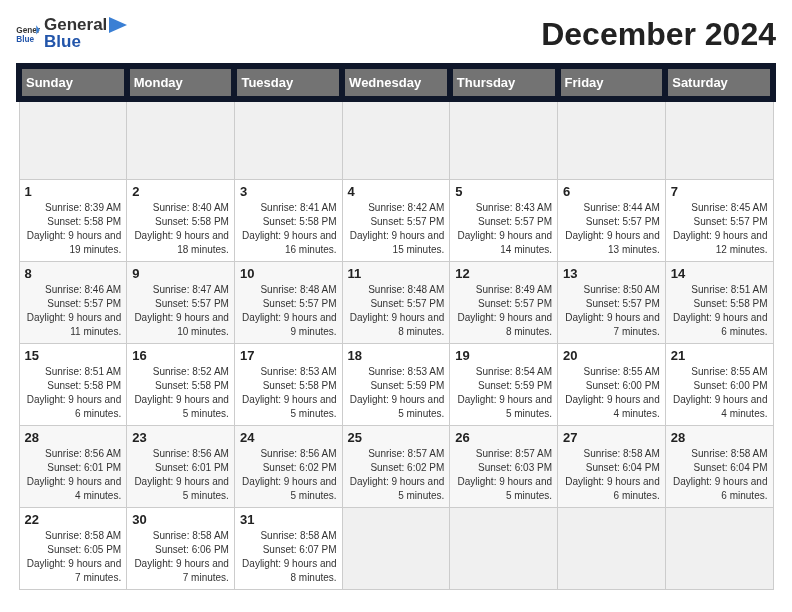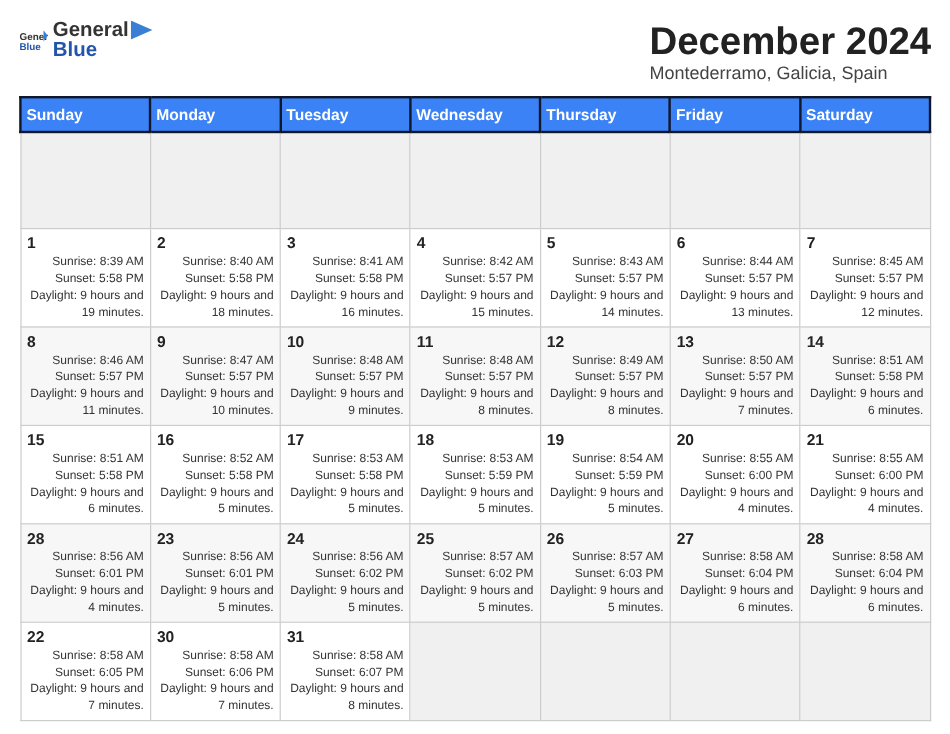--- a/index.html
+++ b/index.html
@@ -36,27 +36,27 @@
     .location-title {
       font-size: 15px;
       color: #444;
     }
     table {
       width: 100%;
       border-collapse: collapse;
       table-layout: fixed;
     }
     thead tr th {
-      background-color: #3b82f6;
+      background-color: #737373;
       color: #fff;
       font-size: 13px;
       font-weight: bold;
       padding: 6px 4px;
       text-align: left;
-      border: 2px solid #0f172a;
+      border: 6px solid #0f172a;
     }
     tbody tr td {
       border: 1px solid #ccc;
       vertical-align: top;
       padding: 4px 5px;
       font-size: 10.5px;
       color: #333;
       height: 80px;
       background: #fff;
     }
@@ -95,21 +95,20 @@
         <span style="font-size:17px;font-weight:bold;color:#333;">General</span>
         <svg width="18" height="16" viewBox="0 0 18 16" style="margin-left:2px;">
           <polygon points="0,0 18,8 0,16" fill="#3a7fd4"></polygon>
         </svg>
       </div>
       <span style="font-size:17px;font-weight:bold;color:#2255aa;margin-top:-2px;">Blue</span>
     </div>
   </div>
   <div class="title-area">
     <div class="month-title">December 2024</div>
-    <div class="location-title">Montederramo, Galicia, Spain</div>
   </div>
 </div>
 
 <table>
   <thead>
     <tr>
     <th>Sunday</th>
         <th>Monday</th>
         <th>Tuesday</th>
         <th>Wednesday</th>

